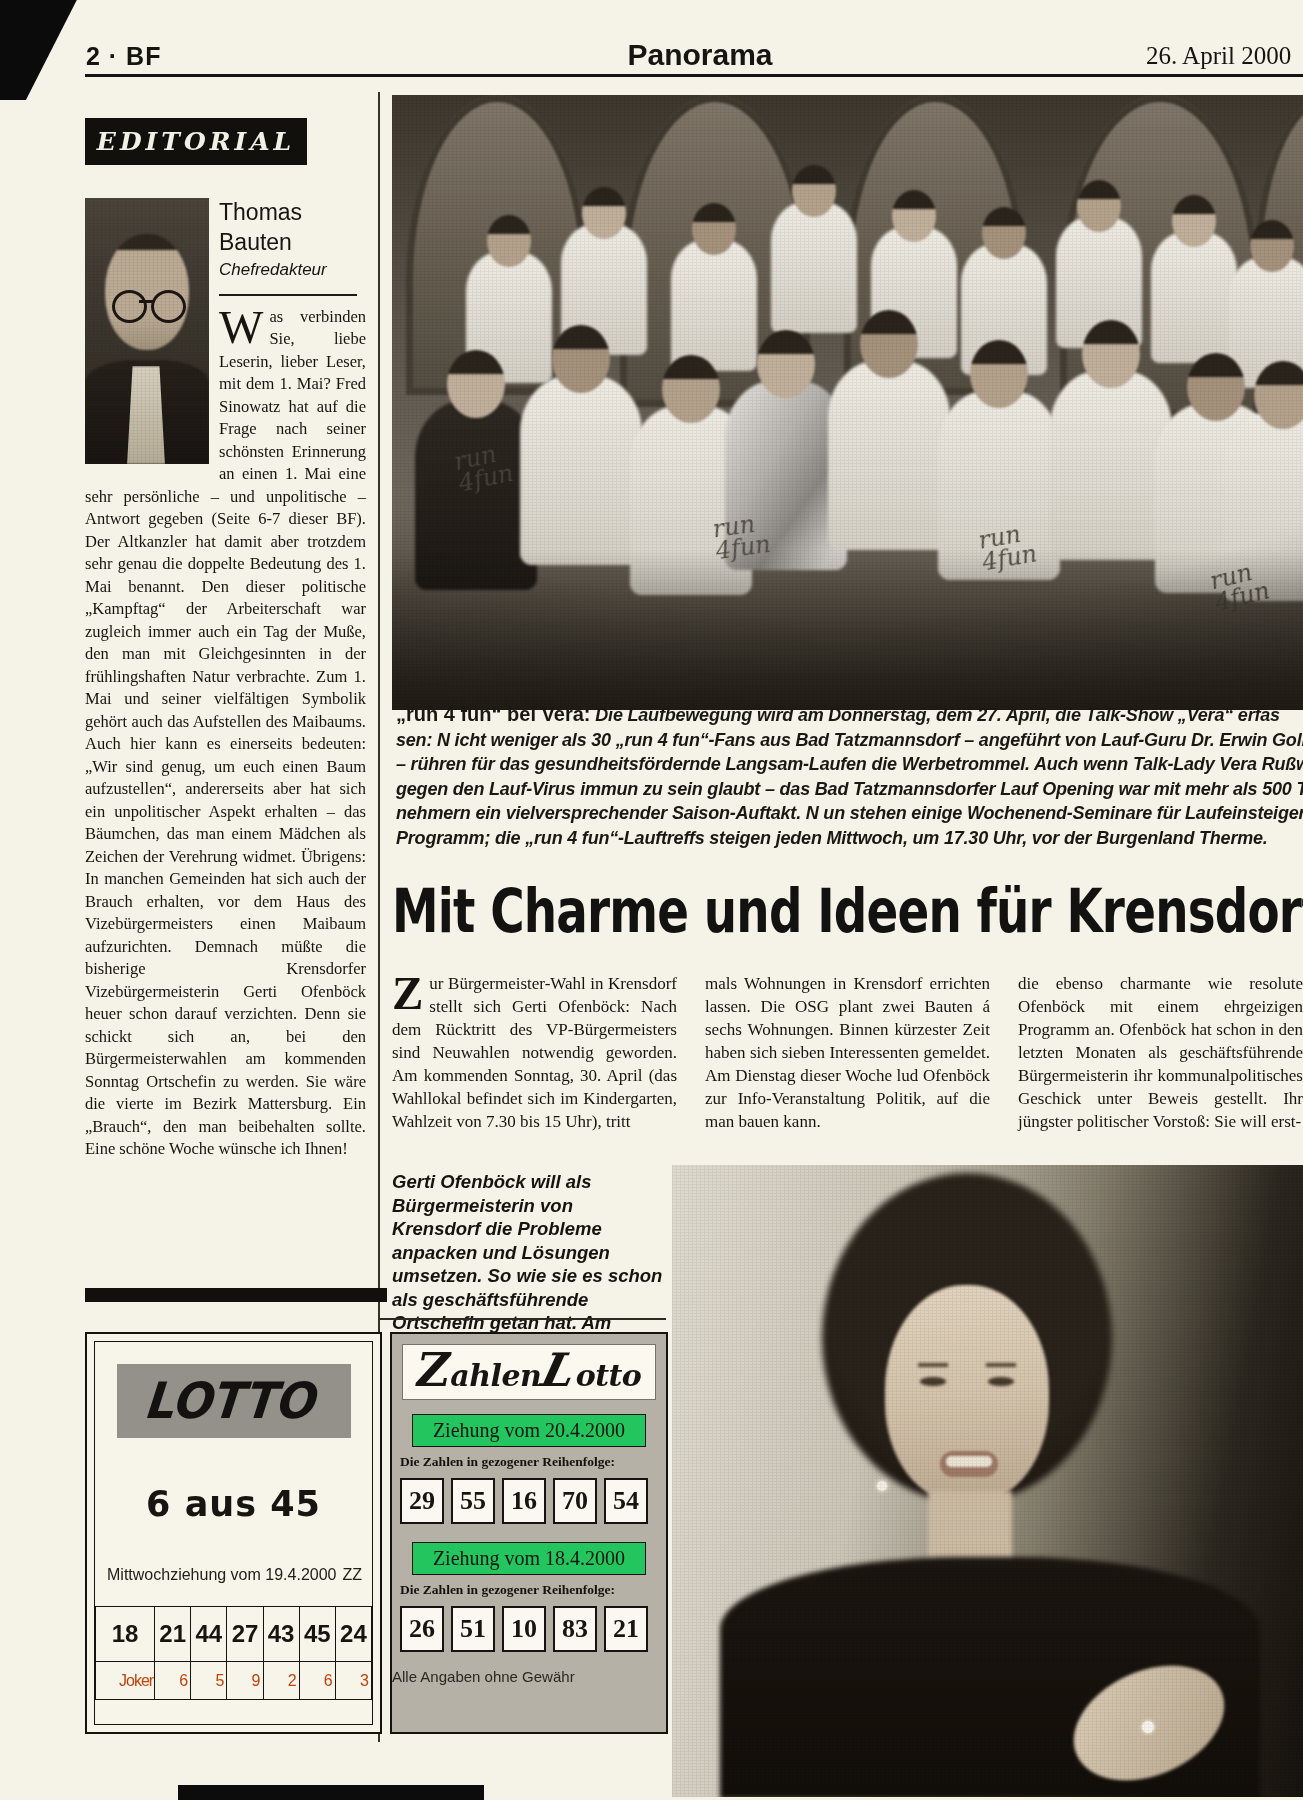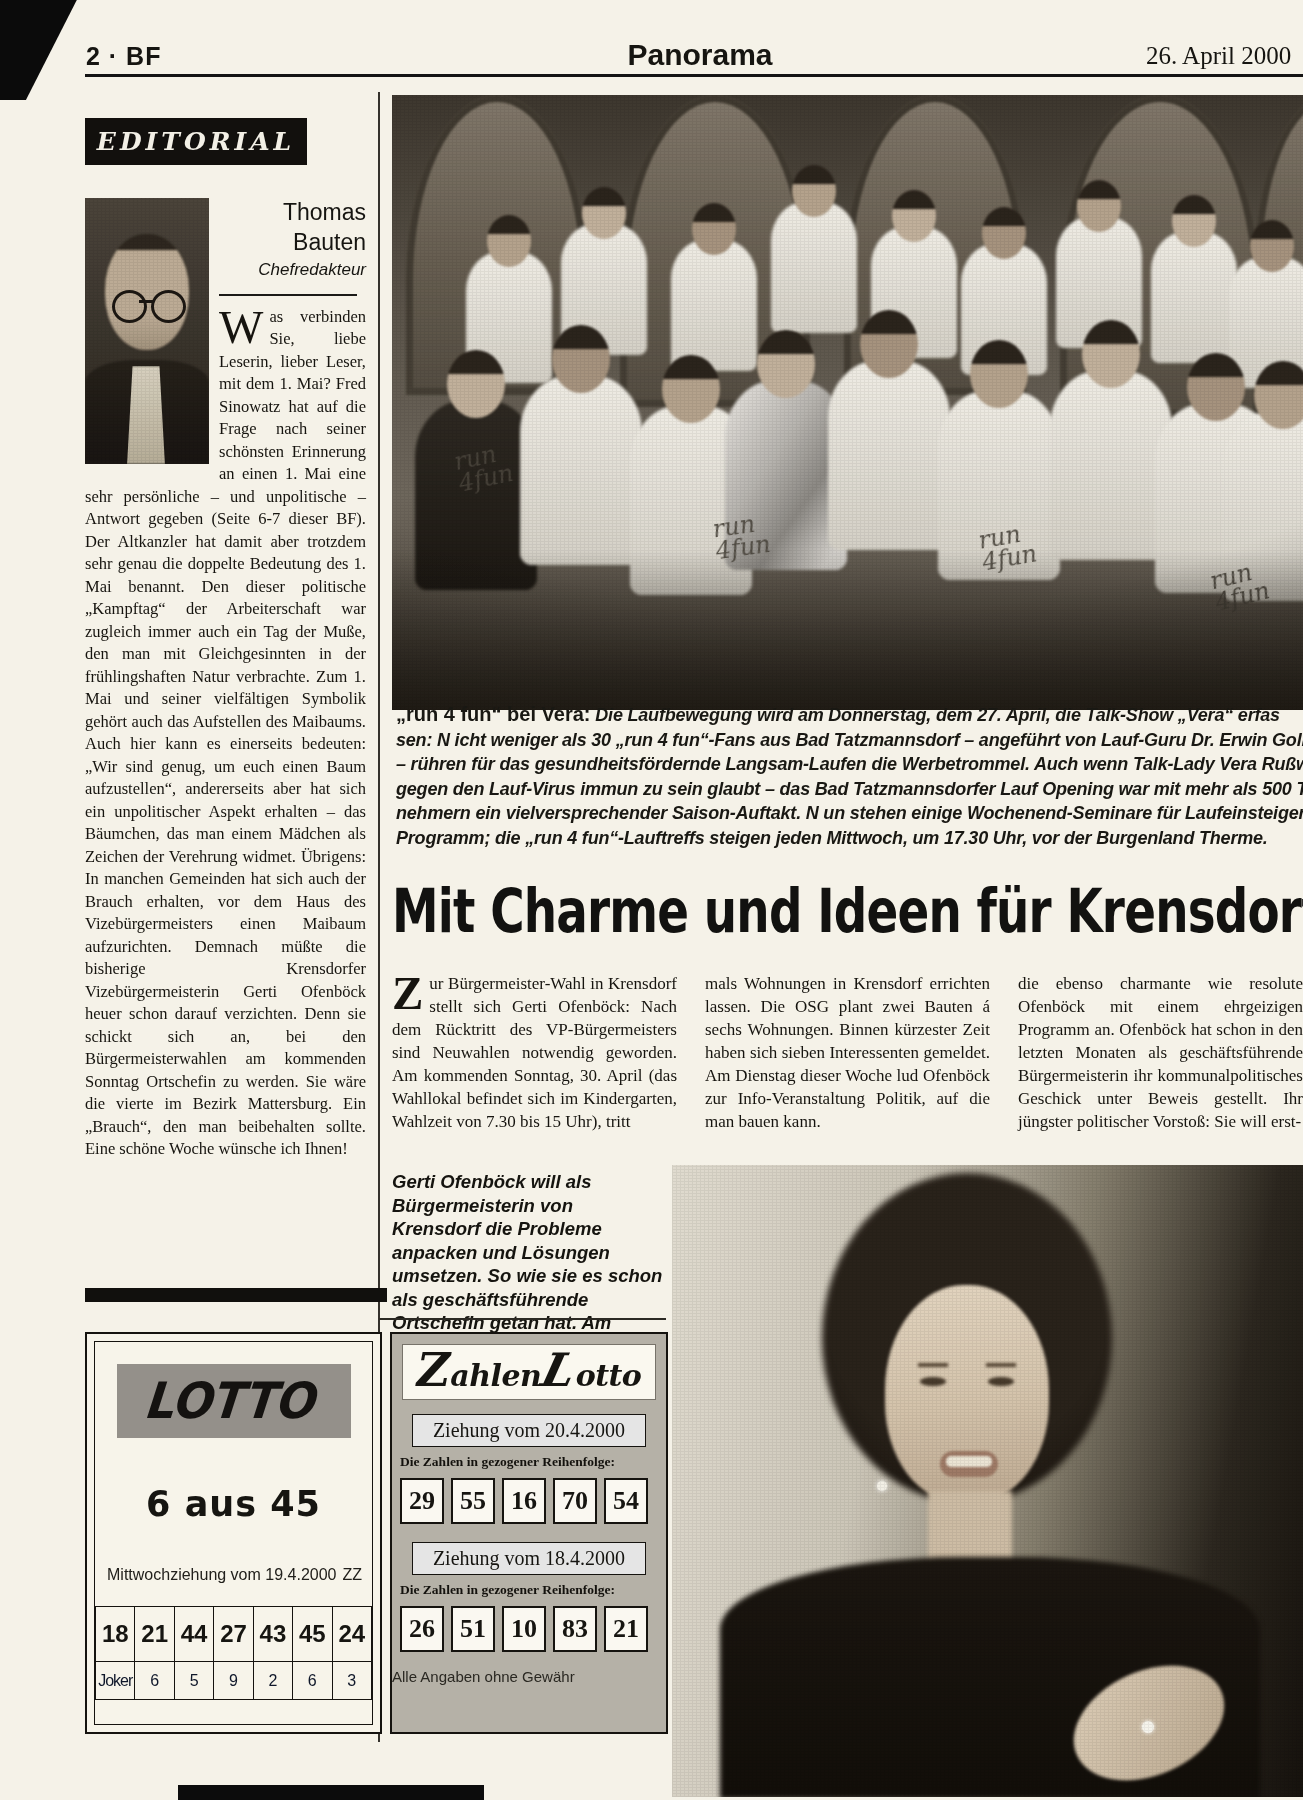--- a/index.html
+++ b/index.html
@@ -20,21 +20,21 @@
   .mast-rule{position:absolute;left:85px;top:74px;width:1218px;height:3px;background:#141414;}
   .vsep{position:absolute;left:378px;top:92px;width:2px;height:1650px;background:#35322c;}
 
   
   .ed-bar{position:absolute;left:85px;top:118px;width:222px;height:47px;background:#12100d;
           display:flex;align-items:center;justify-content:center;}
   .ed-bar span{color:#f3f0e6;font:bold italic 25px "DejaVu Serif",serif;font-style:italic;letter-spacing:4px;}
   .ed-flow{position:absolute;left:85px;top:196px;width:281px;}
   .ed-photo{float:left;width:124px;height:266px;margin:2px 10px 4px 0;position:relative;overflow:hidden;
             background:linear-gradient(180deg,#4a4339 0%,#332d25 70%,#211c16 100%);filter:contrast(.98);}
-  .ed-name{padding-top:2px;text-align:right;font:23px "Liberation Sans",sans-serif;line-height:1.3;}
+  .ed-name{padding-top:2px;text-align:left;font:23px "Liberation Sans",sans-serif;line-height:1.3;}
   .ed-role{font:italic 17px "Liberation Sans",sans-serif;margin-top:2px;}
   .ed-rule{width:138px;height:2px;background:#1b1a17;margin:14px 0 10px 6px;overflow:hidden;}
   .serif-body{font:16.5px/22.5px "Liberation Serif",serif;text-align:justify;margin:0;color:#16140f;}
   .dropcap{float:left;font-family:"Liberation Serif",serif;font-size:47px;line-height:.8;
            padding:3px 6px 0 0;}
   .dc-bold{font-weight:bold;}
   .ed-endbar{position:absolute;left:85px;top:1288px;width:302px;height:14px;background:#11100d;}
 
   
   #group-photo{position:absolute;left:392px;top:95px;width:911px;height:615px;margin:0;overflow:hidden;
@@ -84,32 +84,32 @@
   .lotto-logo-panel{width:234px;height:74px;margin:22px auto 0;background:#94908a;
                     display:flex;align-items:center;justify-content:center;}
   .lotto-logo{font:900 50px "DejaVu Sans",sans-serif;font-style:italic;letter-spacing:0;
               transform:skewX(-8deg) scaleX(.92);color:#141210;}
   .lotto-title{text-align:center;margin-top:46px;font:bold 35px "DejaVu Sans",sans-serif;letter-spacing:1px;}
   .lotto-drawline{display:flex;justify-content:space-between;margin:42px 10px 0 12px;
                   font:16px "Liberation Sans",sans-serif;color:#22201c;}
   .lotto-table{border-collapse:collapse;margin:22px auto 0;}
   .lotto-table td{border:1.6px solid #15130f;text-align:center;}
   .num-row td{width:36.5px;height:52px;font:bold 24px "Liberation Sans",sans-serif;}
-  .joker-row td{height:35px;font:16px "Liberation Sans",sans-serif;color:#0f172a;}
+  .joker-row td{height:35px;font:16px "Liberation Sans",sans-serif;color:#c2410c;padding-left:23px;}
   .joker-label{font:14px "Liberation Sans",sans-serif;letter-spacing:-1px;}
 
   
   .zl-box{position:absolute;left:390px;top:1332px;width:274px;height:398px;
           border:2.5px solid #15130f;background:#b5b1a7;}
   .zl-logo-band{margin:10px 10px 0;background:#faf8ef;border:1px solid #77736a;height:52px;
                 display:flex;align-items:baseline;justify-content:center;padding-top:2px;}
   .zl-big{font:bold italic 46px/1 "DejaVu Serif",serif;}
   .zl-small{font:bold italic 30px/1 "DejaVu Serif",serif;letter-spacing:-.5px;}
   .zl-L{margin-left:2px;transform:skewX(-14deg);}
-  .zl-title{margin:14px auto 0;width:232px;background:#e5e5e5;border:1.6px solid #15130f;
+  .zl-title{margin:14px auto 0;width:232px;background:#22c55e;border:1.6px solid #15130f;
             text-align:center;font:20px "Liberation Serif",serif;padding:4px 0;}
   .zl-sub{margin:7px 4px 0 8px;font:bold 13.5px "Liberation Serif",serif;color:#14120e;}
   .zl-nums{display:flex;gap:7px;margin:8px 0 0 8px;}
   .zl-nums span{width:40px;height:42px;background:#faf8f1;border:2px solid #15130f;
                 display:flex;align-items:center;justify-content:center;
                 font:bold 26px "Liberation Serif",serif;}
   .zl-draw2{margin-top:18px;}
   .zl-disclaimer{text-align:left;margin-top:16px;font:15px "Liberation Sans",sans-serif;color:#2a2822;}
 </style>
 </head>

